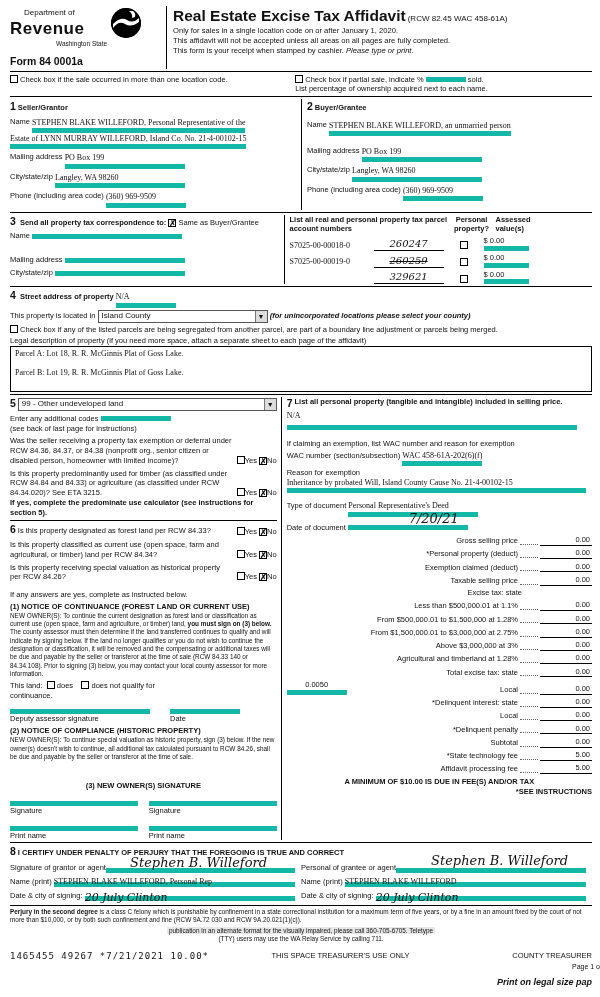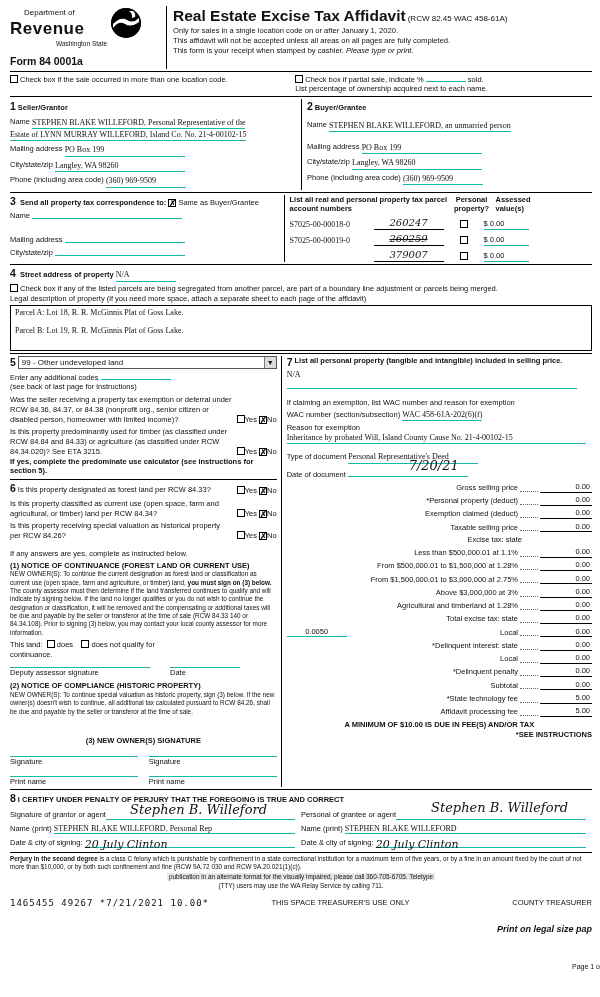--- a/index.html
+++ b/index.html
@@ -6,21 +6,21 @@
   html,body { background:#fff; }
   body { width:600px; font-family:"Liberation Sans",sans-serif; color:#111; }
   .page { width:600px; height:997px; padding:6px 8px 0 10px; position:relative; font-size:7.5px; line-height:1.3; overflow:hidden; background:#fff; }
   .flexrow { display:flex; }
   .grow { flex:1; }
   .b { font-weight:bold; }
   .it { font-style:italic; }
   .tiny { font-size:6.4px; }
   .hr { border-top:1.3px solid #000; margin:2px 0; }
   .thin { border-top:1px solid #000; }
-  .ul { border-bottom:1px solid #14b8a6; display:inline-block; }
+  .ul { border-bottom:5px solid #14b8a6; display:inline-block; }
   .serifval { font-family:"Liberation Serif",serif; font-size:8px; }
   .hand { font-family:"DejaVu Serif",serif; font-style:italic; font-size:10px; }
   .handbig { font-size:13px; }
   .strike { text-decoration:line-through; }
   .cb { display:inline-block; width:8px; height:8px; border:1px solid #000; vertical-align:-1px; text-align:center; line-height:7px; font-size:8px; font-weight:bold; background:#fff; }
   .num { font-weight:bold; font-size:10.5px; margin-right:2px; }
   
   .header { align-items:flex-start; }
   .hdr-left { width:150px; padding-top:2px; }
   .dept-small { font-size:8px; margin-left:14px; }
@@ -210,34 +210,43 @@
         <span class="av"><span class="ul" style="min-width:45px;">$ 0.00</span></span>
       </div>
       <div class="parcelrow">
         <span class="pn">S7025-00-00019-0</span>
         <span class="hw hand strike">260259</span>
         <span class="pp"><span class="cb"></span></span>
         <span class="av"><span class="ul" style="min-width:45px;">$ 0.00</span></span>
       </div>
       <div class="parcelrow">
         <span class="pn"></span>
-        <span class="hw hand">379007</span>
+        <span class="hw hand">329621</span>
         <span class="pp"><span class="cb"></span></span>
         <span class="av"><span class="ul" style="min-width:45px;">$ 0.00</span></span>
       </div>
     </div>
   </div>
 
   <div class="hr thin"></div>
 
   <div>
     <div>
       <span class="num">4</span>
       <b>Street address of property</b>
       <span class="ul serifval" style="min-width:60px;">N/A</span>
+    </div>
+    <div style="margin-top:2px;">
+      <span>This property is located in</span>
+      <span class="dd" style="min-width:170px;">
+        <span class="ul" style="border-bottom:none;">Island County</span>
+        <span class="grow"></span>
+        <span class="arrow">▼</span>
+      </span>
+      <b class="it">(for unincorporated locations please select your county)</b>
     </div>
     <div style="margin-top:2px;">
       <span class="cb"></span>
       <span>Check box if any of the listed parcels are being segregated from another parcel, are part of a boundary line adjustment or parcels being merged.</span>
     </div>
     <div style="margin-top:1px;">Legal description of property (if you need more space, attach a separate sheet to each page of the affidavit)</div>
     <div class="legalbox">
       <div>Parcel A: Lot 18, R. R. McGinnis Plat of Goss Lake.</div>
       <div style="margin-top:8px;">Parcel B: Lot 19, R. R. McGinnis Plat of Goss Lake.</div>
     </div>

